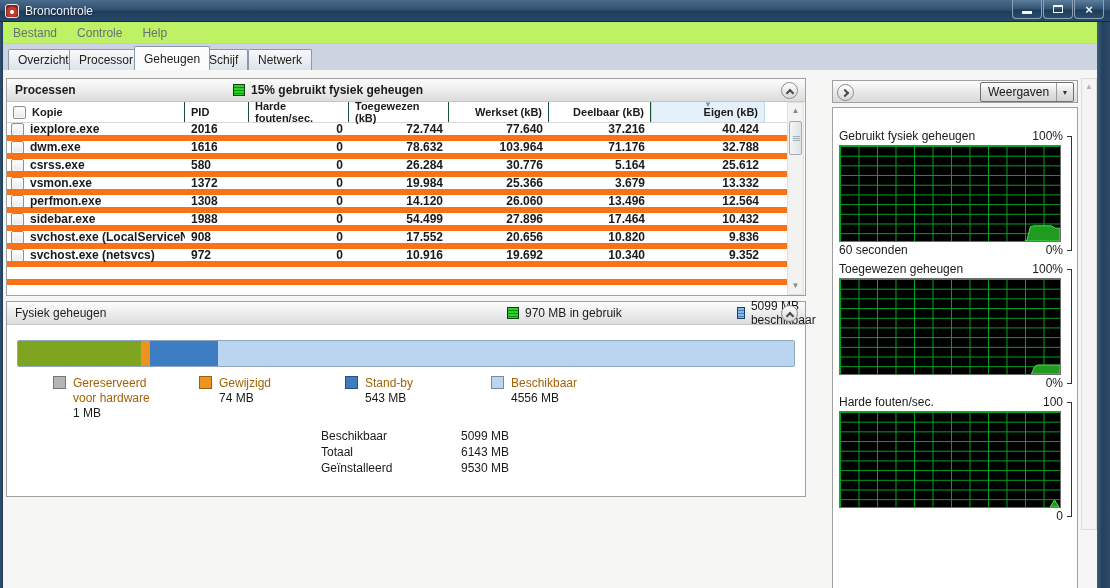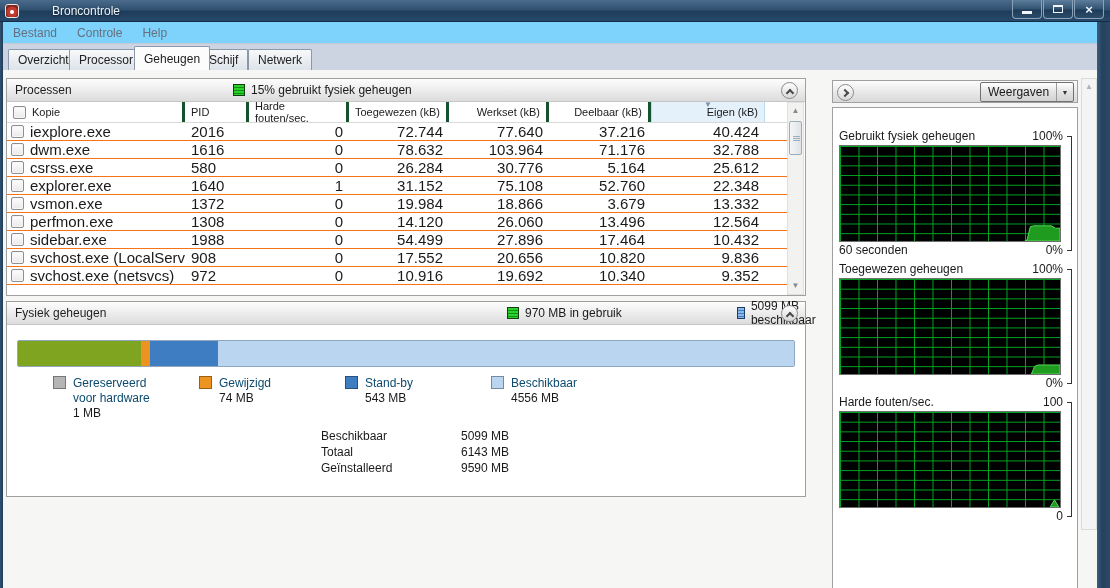--- a/index.html
+++ b/index.html
@@ -3,38 +3,38 @@
 <meta charset="utf-8">
 <style>
   * { box-sizing: border-box; margin: 0; padding: 0; }
   html,body { width:1110px; height:588px; overflow:hidden; }
   body { font-family: "Liberation Sans", "DejaVu Sans", sans-serif; font-size:12px; color:#1a1a1a; background:#dcdfe3; }
   #window { position:relative; width:1110px; height:588px; background:#f6f6f5; overflow:hidden; }
 
   
   .titlebar { position:absolute; left:0; top:0; width:1110px; height:22px;
     background:linear-gradient(180deg,#4a6b8c 0%,#30516f 45%,#1f3d5b 55%,#27486a 100%);
-    border-bottom:1px solid #132c45; display:flex; align-items:center;gap:27px; }
+    border-bottom:1px solid #132c45; display:flex; align-items:center; }
   .app-icon { width:14px; height:14px; margin:0 6px 0 5px; border-radius:3px; border:1px solid #e8e8e8;
     background:radial-gradient(circle at 50% 58%, #ffffff 0 1.5px, #c03a2e 2.5px 5px, #7e241c 6px); }
   .win-title { color:#eef3f9; text-shadow:0 1px 2px #0a1c2c; font-size:12px; }
   .winbtns { position:absolute; right:6px; top:0; display:flex; }
   .winbtn { width:30px; height:19px; margin-left:1px; border:1px solid #8aa2b8; border-top:none;
     border-radius:0 0 4px 4px; background:linear-gradient(180deg,#5d7d9c 0%,#315270 50%,#1e3c5a 55%,#2c4c6a 100%);
     display:flex; align-items:center; justify-content:center; }
   .glyph-min { width:10px; height:3px; background:#f2f6fa; margin-top:7px; }
   .glyph-max { width:10px; height:8px; border:1px solid #f2f6fa; border-top:2px solid #f2f6fa; }
   .glyph-close { color:#f2f6fa; font-size:13px; font-weight:bold; line-height:1; }
 
   
   .edge-left { position:absolute; left:0; top:22px; width:3px; height:566px; background:linear-gradient(90deg,#31516f,#1f3d5b); }
   .edge-right { position:absolute; left:1097px; top:22px; width:13px; height:566px; background:linear-gradient(90deg,#3c5d7c,#24425f 40%,#2c4a68); }
 
   
-  .menubar { position:absolute; left:3px; top:22px; width:1094px; height:22px; background:#7dd3fc;
+  .menubar { position:absolute; left:3px; top:22px; width:1094px; height:22px; background:#bef264;
     display:flex; align-items:center; border-bottom:1px solid #c2cad8; }
   .menu-item { padding:2px 10px; color:#65707f; }
   .tabstrip { position:absolute; left:3px; top:44px; width:1094px; height:26px; background:#ccd4e1; }
   .tab { position:absolute; bottom:0; height:21px; padding:3px 9px 0 9px; border:1px solid #8b98ab; border-bottom:none;
     border-radius:2px 2px 0 0; background:linear-gradient(180deg,#f8f9fa,#dde3ea); color:#222; }
   .tab.active { height:24px; padding-top:5px; background:#fcfcfc; z-index:2; }
   .tab:nth-child(1){ left:5px; } .tab:nth-child(2){ left:66px; } .tab:nth-child(3){ left:131px; }
   .tab:nth-child(4){ left:196px; } .tab:nth-child(5){ left:245px; }
 
   
@@ -45,30 +45,30 @@
   .hdr-status { position:absolute; display:flex; align-items:center; gap:6px; }
   .mini-icon { width:12px; height:12px; border:1px solid #123; }
   .mini-icon.green { background:repeating-linear-gradient(180deg,#2bd22b 0 2px,#0f8f0f 2px 3px); border-color:#143d14; }
   .mini-icon.blue  { background:repeating-linear-gradient(180deg,#8db9e8 0 2px,#3f7dc3 2px 3px); border-color:#1d3f66; }
   .chevron-btn { position:absolute; right:7px; top:3px; width:17px; height:17px; border-radius:50%;
     border:1px solid #8a8a8a; background:linear-gradient(180deg,#ffffff,#d8d8d8); }
   .chev-up { position:absolute; left:5px; top:7px; width:6px; height:6px; border-top:2px solid #4a4a4a; border-right:2px solid #4a4a4a; transform:rotate(-45deg); }
   .chev-right { position:absolute; left:4px; top:5px; width:6px; height:6px; border-top:2px solid #4a4a4a; border-right:2px solid #4a4a4a; transform:rotate(45deg); }
 
   
-  #proc-panel { left:6px; top:78px; width:800px; height:218px; }
+  #proc-panel { left:6px; top:78px; width:800px; height:218px;font-weight:bold; }
   .thead { position:absolute; left:0; top:23px; width:780px; height:21px; background:#fff; border-bottom:1px solid #d9d9d9;
     display:flex; font-size:11px; }
-  .th { position:relative; border-right:3px solid #14532d; display:flex; align-items:center; padding:0 6px; }
+  .th { position:relative; border-right:1px solid #14532d; display:flex; align-items:center; padding:0 6px; }
   .th.num { justify-content:flex-end; }
   .c-name{ width:178px; } .c-pid{ width:64px; } .c-hf{ width:100px; } .c-val{ width:100px; } .c-d{ width:102px; } .c-e{ width:114px; }
   .th.sorted { background:#e4f1fb; border-left:1px solid #bcd9ee; border-right:1px solid #bcd9ee; }
   .sort-arrow { position:absolute; top:-2px; left:50%; transform:translateX(-50%); font-size:8px; color:#7a93ad; }
   .tbody { position:absolute; left:0; top:44px; width:780px; height:163px; overflow:hidden; }
-  .prow { display:flex; height:18px; align-items:center; font-size:15px; border-bottom:1px solid #f97316; }
+  .prow { display:flex; height:18px; align-items:center; font-size:12px; border-bottom:6px solid #f97316; }
   .cell { padding:0 6px; white-space:nowrap; overflow:hidden; }
   .cell.num { text-align:right; }
   .checkbox { width:13px; height:13px; flex:0 0 13px; border:1px solid #8e8e8e; border-radius:2px;
     background:linear-gradient(180deg,#fefefe,#e9e9e9); box-shadow:inset 0 0 0 1px #f6f6f6; margin-right:6px; }
   .name-cell { display:flex; align-items:center; width:178px; padding:0 4px; }
 
   
   .vscroll { position:absolute; width:17px; background:#f2f2f0; border:1px solid #e0e0e0; }
   #proc-scroll { right:1px; top:23px; height:193px; }
   .sb-btn { position:absolute; left:0; width:15px; height:16px; color:#8a8a8a; font-size:8px; text-align:center; line-height:16px; }
@@ -79,21 +79,21 @@
 
   
   #mem-panel { left:6px; top:301px; width:800px; height:196px; }
   .membar { position:absolute; left:10px; top:38px; width:778px; height:27px; border:1px solid #8fa8c0; border-radius:2px;
     display:flex; overflow:hidden; background:#bad5f0; }
   .bar-seg { height:100%; }
   .legend { position:absolute; left:46px; top:74px; display:flex; }
   .legend-item { width:146px; display:flex; }
   .legend-box { width:13px; height:13px; flex:0 0 13px; margin-right:7px; border:1px solid rgba(0,0,0,0.35); }
   .legend-text { line-height:15px; max-width:100px; }
-  .legend-label { color:#0c4a6e; }
+  .legend-label { color:#a16207; }
   .stats { position:absolute; left:314px; top:126px; }
   .stat-row { display:flex; height:16px; line-height:16px; }
   .stat-label { width:130px; }
   .stat-value { width:58px; text-align:right; }
 
   
   .rtoolbar { position:absolute; left:832px; top:80px; width:246px; height:23px;
     background:linear-gradient(180deg,#fdfdfd,#e6e6e6 60%,#d9d9d9); border:1px solid #a0a0a0; }
   .expand-btn { position:absolute; left:4px; top:3px; width:17px; height:17px; border-radius:50%;
     border:1px solid #8a8a8a; background:linear-gradient(180deg,#ffffff,#d8d8d8); }
@@ -216,42 +216,30 @@
             <span>csrss.exe</span>
           </div>
           <div class="cell c-pid">580</div>
           <div class="cell c-hf num">0</div>
           <div class="cell c-val num">26.284</div>
           <div class="cell c-val num">30.776</div>
           <div class="cell c-d num">5.164</div>
           <div class="cell c-e num">25.612</div>
         </div>
 
-        <div class="prow">
-          <div class="cell name-cell">
-            <span class="checkbox"></span>
-            <span>explorer.exe</span>
-          </div>
-          <div class="cell c-pid">1640</div>
-          <div class="cell c-hf num">1</div>
-          <div class="cell c-val num">31.152</div>
-          <div class="cell c-val num">75.108</div>
-          <div class="cell c-d num">52.760</div>
-          <div class="cell c-e num">22.348</div>
-        </div>
 
         <div class="prow">
           <div class="cell name-cell">
             <span class="checkbox"></span>
             <span>vsmon.exe</span>
           </div>
           <div class="cell c-pid">1372</div>
           <div class="cell c-hf num">0</div>
           <div class="cell c-val num">19.984</div>
-          <div class="cell c-val num">18.866</div>
+          <div class="cell c-val num">25.366</div>
           <div class="cell c-d num">3.679</div>
           <div class="cell c-e num">13.332</div>
         </div>
 
         <div class="prow">
           <div class="cell name-cell">
             <span class="checkbox"></span>
             <span>perfmon.exe</span>
           </div>
           <div class="cell c-pid">1308</div>
@@ -397,21 +385,21 @@
         </div>
 
 
         <div class="stat-row">
           <span class="stat-label">Totaal</span>
           <span class="stat-value">6143 MB</span>
         </div>
 
         <div class="stat-row">
           <span class="stat-label">Geïnstalleerd</span>
-          <span class="stat-value">9590 MB</span>
+          <span class="stat-value">9530 MB</span>
         </div>
 
     </div>
   </div>
 
   <div class="rtoolbar">
     <span class="expand-btn">
         <span class="chev-right"></span>
       </span>
     <span class="views-btn">

